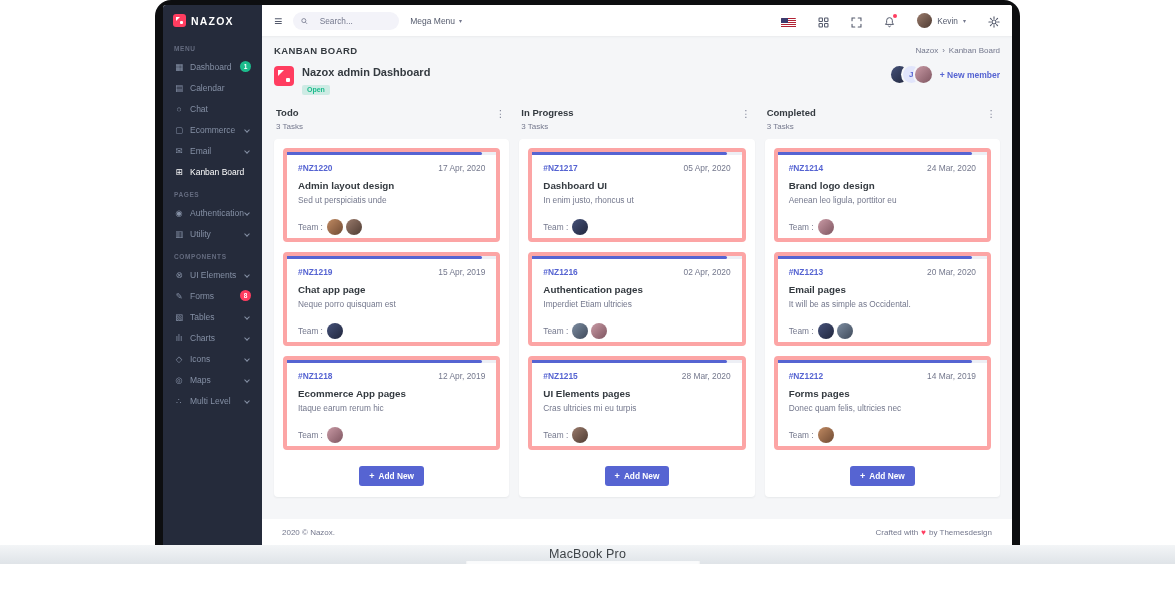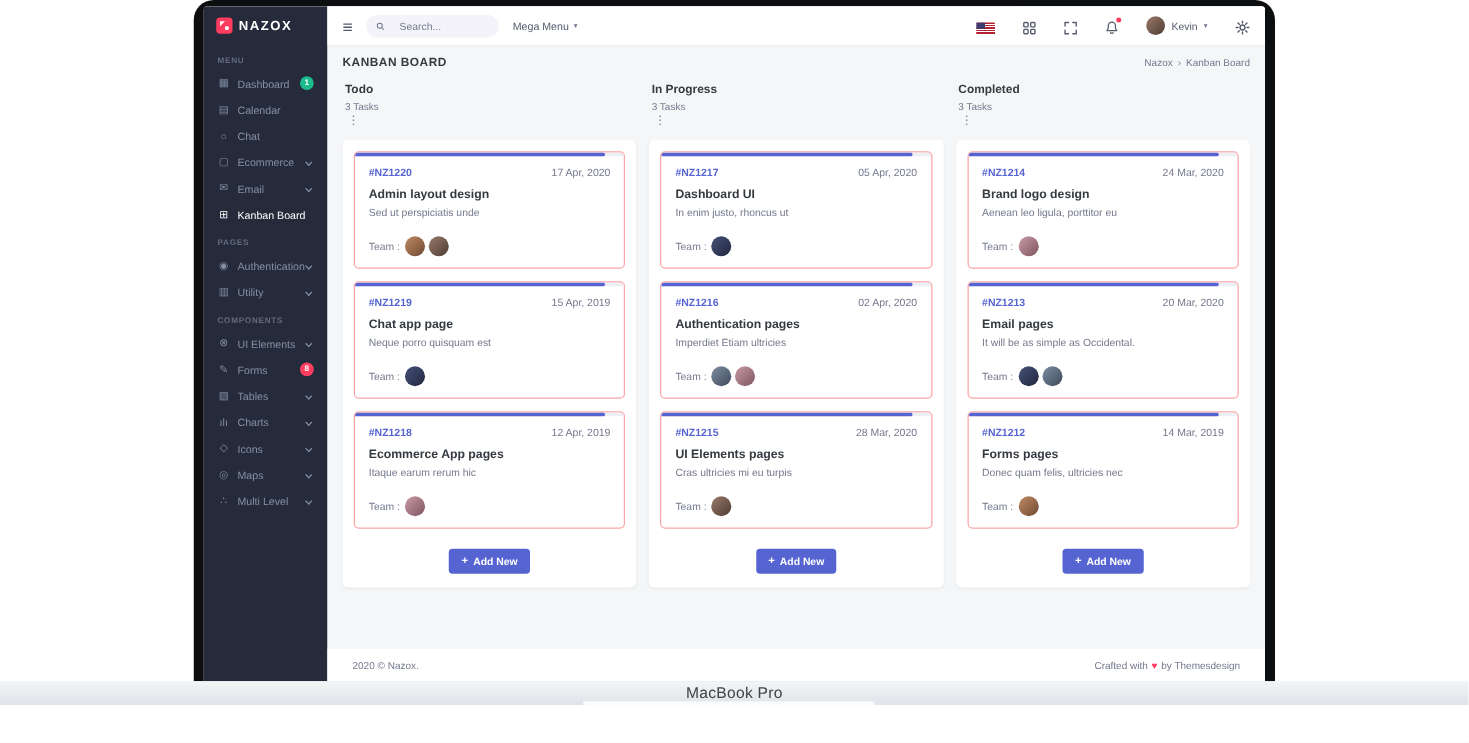--- a/index.html
+++ b/index.html
@@ -70,26 +70,26 @@
   .board-logo::after{content:"";position:absolute;right:4px;bottom:4px;width:4px;height:4px;background:#fff;border-radius:1px;}
   .board-title{font-size:11px;font-weight:700;color:#343a40;}
   .board-status{display:inline-block;margin-top:4px;font-size:7px;font-weight:700;color:#1cbb8c;background:rgba(28,187,140,.18);padding:1.5px 5px;border-radius:2px;}
   .board-right{display:flex;align-items:center;}
   .board-right .av{width:17px;height:17px;box-shadow:0 0 0 2px #f5f6f8;}
   .board-right .av + .av{margin-left:-5px;}
   .newmember{font-size:8.5px;color:#5664d2;font-weight:600;margin-left:8px;cursor:pointer;}
 
   .cols{display:flex;gap:10px;align-items:flex-start;}
   .col{flex:1;min-width:0;}
-  .col-head{display:flex;justify-content:space-between;align-items:flex-start;margin:0 2px 8px;flex-direction:column;}
+  .col-head{display:flex;justify-content:space-between;align-items:flex-start;margin:0 2px 8px;}
   .col-name{font-size:9.5px;font-weight:700;color:#343a40;}
   .col-count{font-size:8px;color:#74788d;margin-top:4px;}
   .dots{color:#74788d;font-size:9.5px;cursor:pointer;line-height:1;padding:2px;}
   .panel{background:#fff;border-radius:4px;padding:9px 9px 11px;height:358px;box-shadow:0 1px 2px rgba(56,65,74,.07);display:flex;flex-direction:column;}
-  .card{position:relative;background:#fff;border:1px solid #fca5a5;border-radius:4px;margin-bottom:10px;padding:11px 11px 10px;overflow:hidden;cursor:pointer;}
+  .card{position:relative;background:#fff;border:4px solid #fca5a5;border-radius:4px;margin-bottom:10px;padding:11px 11px 10px;overflow:hidden;cursor:pointer;}
   .pbar{position:absolute;top:0;left:0;right:0;height:3px;background:#edeff5;}
   .pfill{display:block;height:100%;background:#5664d2;border-radius:0 2px 2px 0;}
   .c-top{display:flex;justify-content:space-between;align-items:center;font-size:8.4px;}
   .c-id{color:#5664d2;font-weight:600;cursor:pointer;text-decoration:none;}
   .c-date{color:#74788d;}
   .c-title{font-size:9.8px;font-weight:700;color:#343a40;margin:7px 0 4px;}
   .c-desc{font-size:8.3px;color:#74788d;}
   .c-team{display:flex;align-items:center;gap:4px;margin-top:14px;font-size:8.3px;color:#74788d;}
   .c-team .av + .av{margin-left:-1px;}
   .addnew{display:flex;align-items:center;gap:4px;margin:6px auto 0;background:#5664d2;color:#fff;border:none;border-radius:3px;font-size:8.3px;font-weight:600;padding:5px 10px;cursor:pointer;}
@@ -251,20 +251,35 @@
       <div class="content">
         <div class="page-head">
           <h1 class="page-title">KANBAN BOARD</h1>
           <div class="breadcrumb">
             <span class="crumb">Nazox</span>
             <span>›</span>
             <span>Kanban Board</span>
           </div>
         </div>
 
+        <div class="board-row">
+          <div class="board-left">
+            <span class="board-logo"></span>
+            <div>
+              <div class="board-title">Nazox admin Dashboard</div>
+              <span class="board-status">Open</span>
+            </div>
+          </div>
+          <div class="board-right">
+            <span class="av av-4"></span>
+            <span class="av av-letter">J</span>
+            <span class="av av-3"></span>
+            <a class="newmember">+ New member</a>
+          </div>
+        </div>
 
         <div class="cols">
 
           <section class="col">
             <div class="col-head">
               <div>
                 <div class="col-name">Todo</div>
                 <div class="col-count">3 Tasks</div>
               </div>
               <span class="dots">⋮</span>

